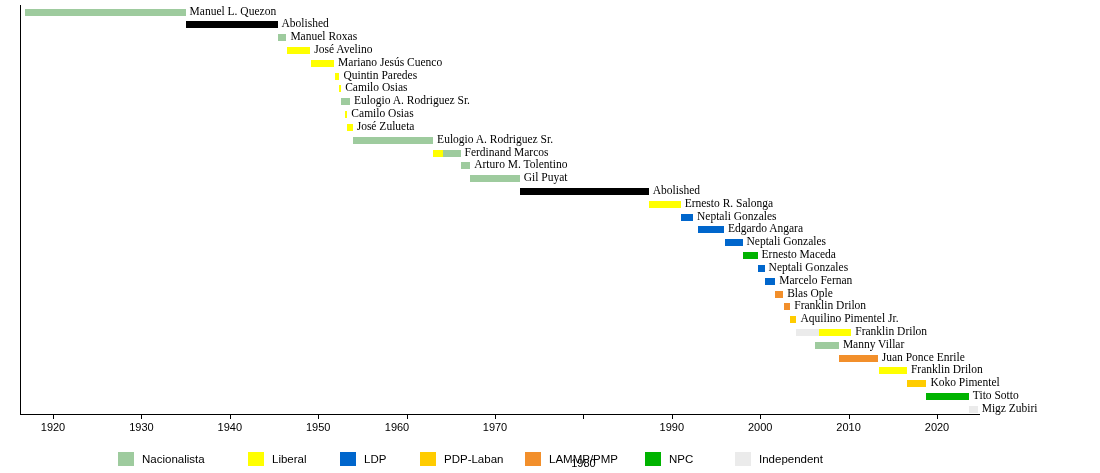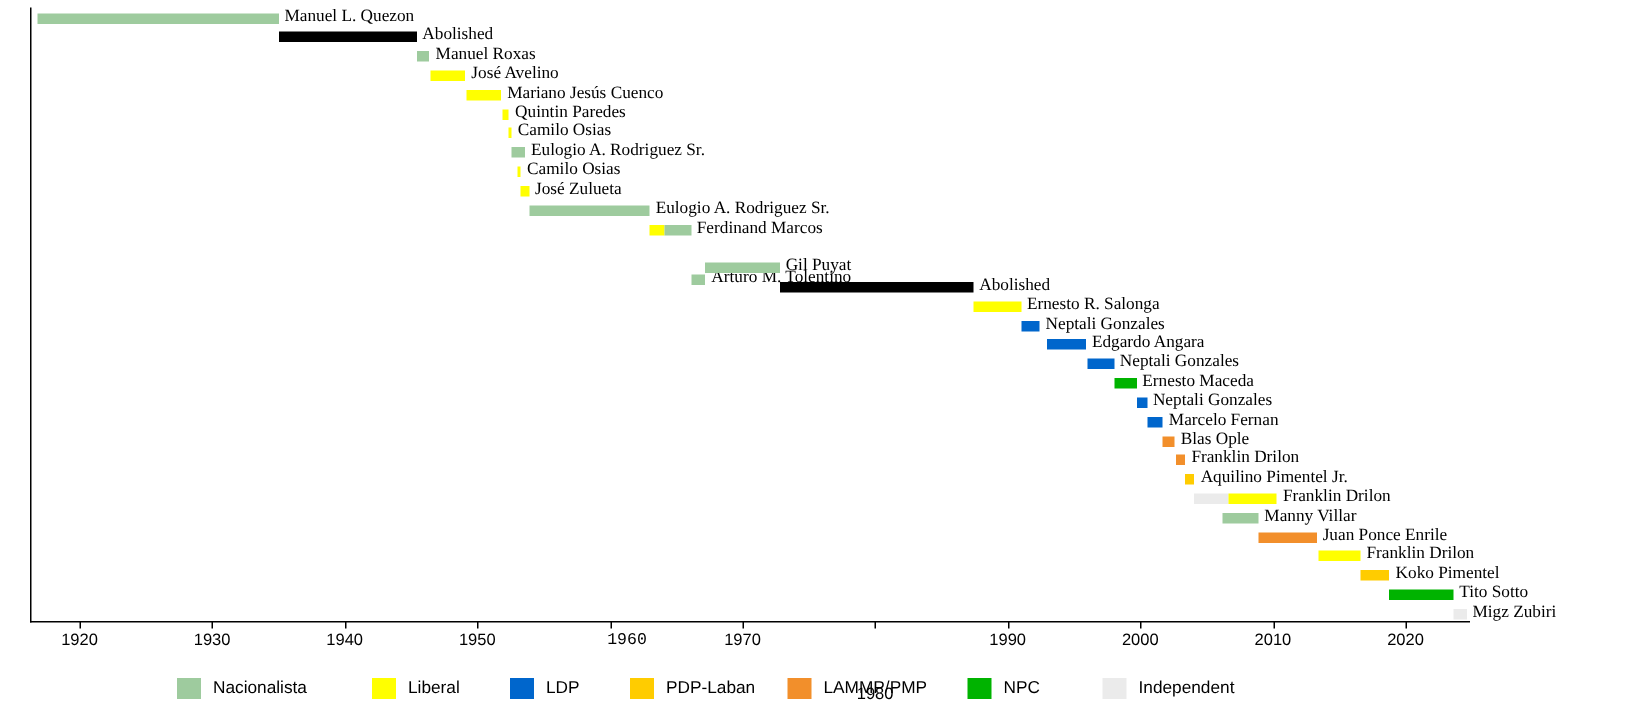--- a/index.html
+++ b/index.html
@@ -143,21 +143,21 @@
         </div>
         <div class="row" style="top: 133.7px;">
           <div class="bar" title="Nacionalista" style="left: 352.676px; width: 80.444px; background: rgb(158, 203, 158);"></div>
           <span class="row-label" style="left: 437.12px;">Eulogio A. Rodriguez Sr.</span>
         </div>
         <div class="row" style="top: 146.52px;">
           <div class="bar" title="Liberal" style="left: 433.12px; width: 9.724px; background: rgb(255, 255, 0);"></div>
           <div class="bar" title="Nacionalista" style="left: 442.844px; width: 17.68px; background: rgb(158, 203, 158);"></div>
           <span class="row-label" style="left: 464.524px;">Ferdinand Marcos</span>
         </div>
-        <div class="row" style="top: 159.34px; margin-top: 21px;">
+        <div class="row" style="top: 159.34px;">
           <div class="bar" title="Nacionalista" style="left: 460.524px; width: 9.724px; background: rgb(158, 203, 158);"></div>
           <span class="row-label" style="left: 474.248px;">Arturo M. Tolentino</span>
         </div>
         <div class="row" style="top: 172.16px;">
           <div class="bar" title="Nacionalista" style="left: 470.248px; width: 49.504px; background: rgb(158, 203, 158);"></div>
           <span class="row-label" style="left: 523.752px;">Gil Puyat</span>
         </div>
         <div class="row" style="top: 184.98px;">
           <div class="bar" title="Abolished" style="left: 519.752px; width: 129.064px; background: rgb(0, 0, 0);"></div>
           <span class="row-label" style="left: 652.816px;">Abolished</span>
@@ -235,21 +235,21 @@
     <div id="axis-layer">
         <div class="tick" style="left: 53px;"></div>
         <div class="tick-label" style="left: 53px;">1920</div>
         <div class="tick" style="left: 141.4px;"></div>
         <div class="tick-label" style="left: 141.4px;">1930</div>
         <div class="tick" style="left: 229.8px;"></div>
         <div class="tick-label" style="left: 229.8px;">1940</div>
         <div class="tick" style="left: 318.2px;"></div>
         <div class="tick-label" style="left: 318.2px;">1950</div>
         <div class="tick" style="left: 406.6px;"></div>
-        <div class="tick-label" style="left: 418px; font-family: Liberation Mono, monospace;">1960</div>
+        <div class="tick-label" style="left: 397px;">1960</div>
         <div class="tick" style="left: 495px;"></div>
         <div class="tick-label" style="left: 495px;">1970</div>
         <div class="tick" style="left: 583.4px;"></div>
         <div class="tick-label" style="left: 583.4px; margin-top: 36px;">1980</div>
         <div class="tick" style="left: 671.8px;"></div>
         <div class="tick-label" style="left: 671.8px;">1990</div>
         <div class="tick" style="left: 760.2px;"></div>
         <div class="tick-label" style="left: 760.2px;">2000</div>
         <div class="tick" style="left: 848.6px;"></div>
         <div class="tick-label" style="left: 848.6px;">2010</div>

